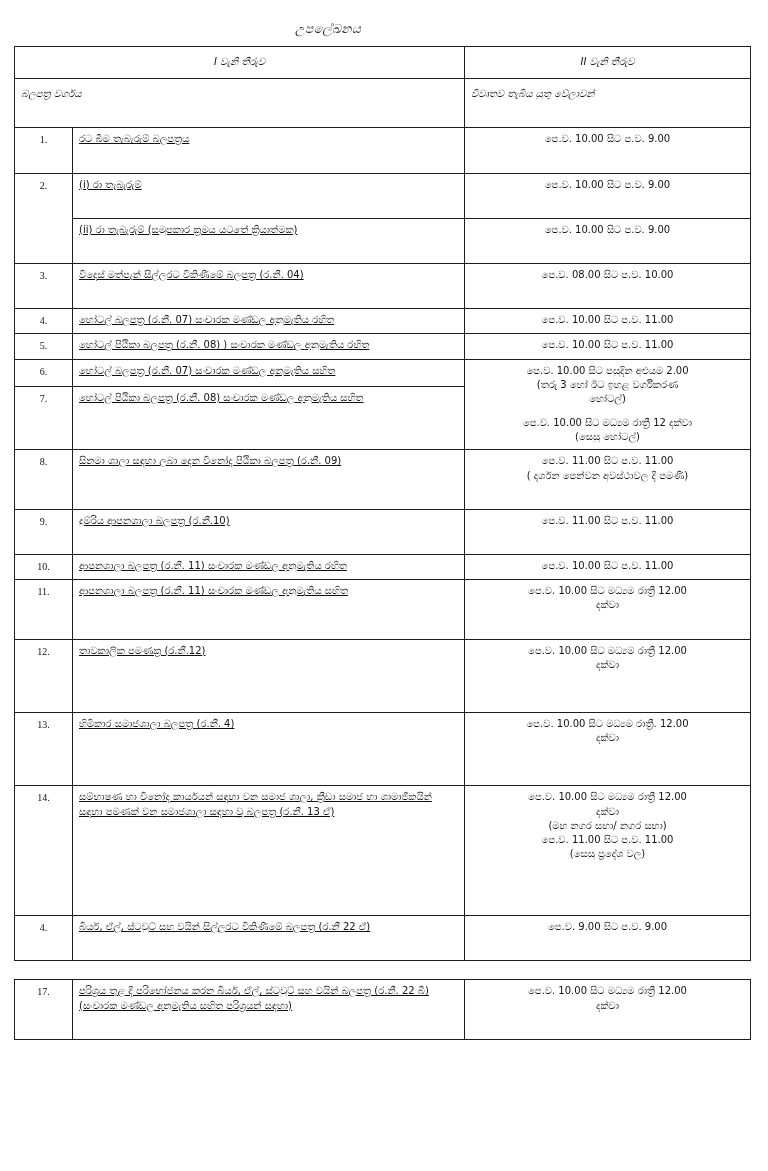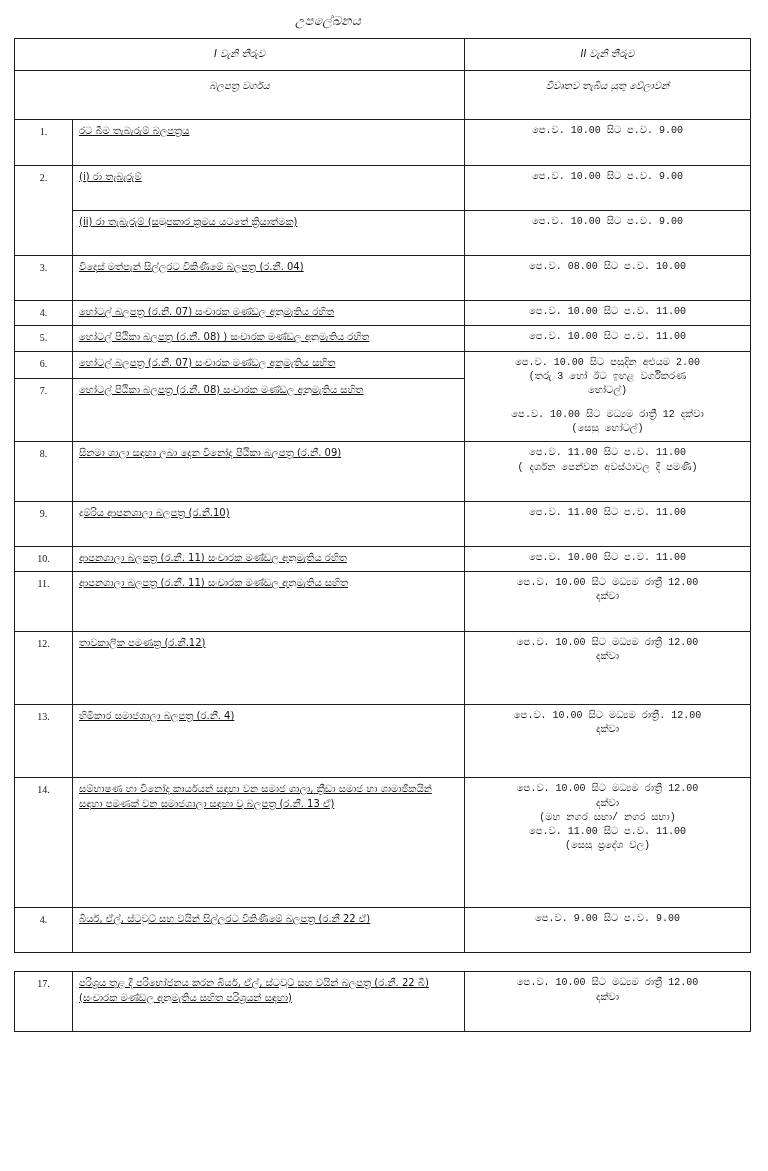--- a/index.html
+++ b/index.html
@@ -11,21 +11,21 @@
     font-family:"DejaVu Sans","Liberation Sans",sans-serif;
     color:#141414;
     position:relative;
     overflow:hidden;
   }
   .page{
     position:relative;
     width:656px;
     height:1171px;
     box-sizing:border-box;
-    padding:0 14px;
+    padding:8px 14px;
   }
   .doc-title{
     text-align:center;
     font-size:12.5px;
     font-style:italic;
     letter-spacing:.3px;
     padding-top:13px;
     padding-bottom:9px;
     color:#1a1a1a;
   }
@@ -48,38 +48,37 @@
 
   .hdr-col{
     text-align:center;
     font-style:italic;
     font-size:12px;
     padding-top:8px !important;
     padding-bottom:9px !important;
     font-weight:500;
   }
   .hdr-sub{
-    text-align:center;
+    text-align:left;
     font-style:italic;
     font-size:11.6px;
     padding-top:8px !important;
     padding-bottom:9px !important;
   }
   .num{
     text-align:center;
     font-size:12.2px;
     font-family:"Liberation Serif","DejaVu Serif",serif;
     padding-top:5px !important;
   }
   .desc{ text-align:left;text-decoration:underline; }
   .time{
     text-align:center;
     font-size:11.4px;
     line-height:1.5;
-    font-family:Liberation Mono, monospace;
   }
   .time .ln{display:block;}
   .pad-b{padding-bottom:26px !important;}
   .pad-b2{padding-bottom:40px !important;}
   .pad-b3{padding-bottom:54px !important;}
   .gap{height:18px;}
   .tbl2{margin-top:0;}
 </style>
 </head>
 <body>

